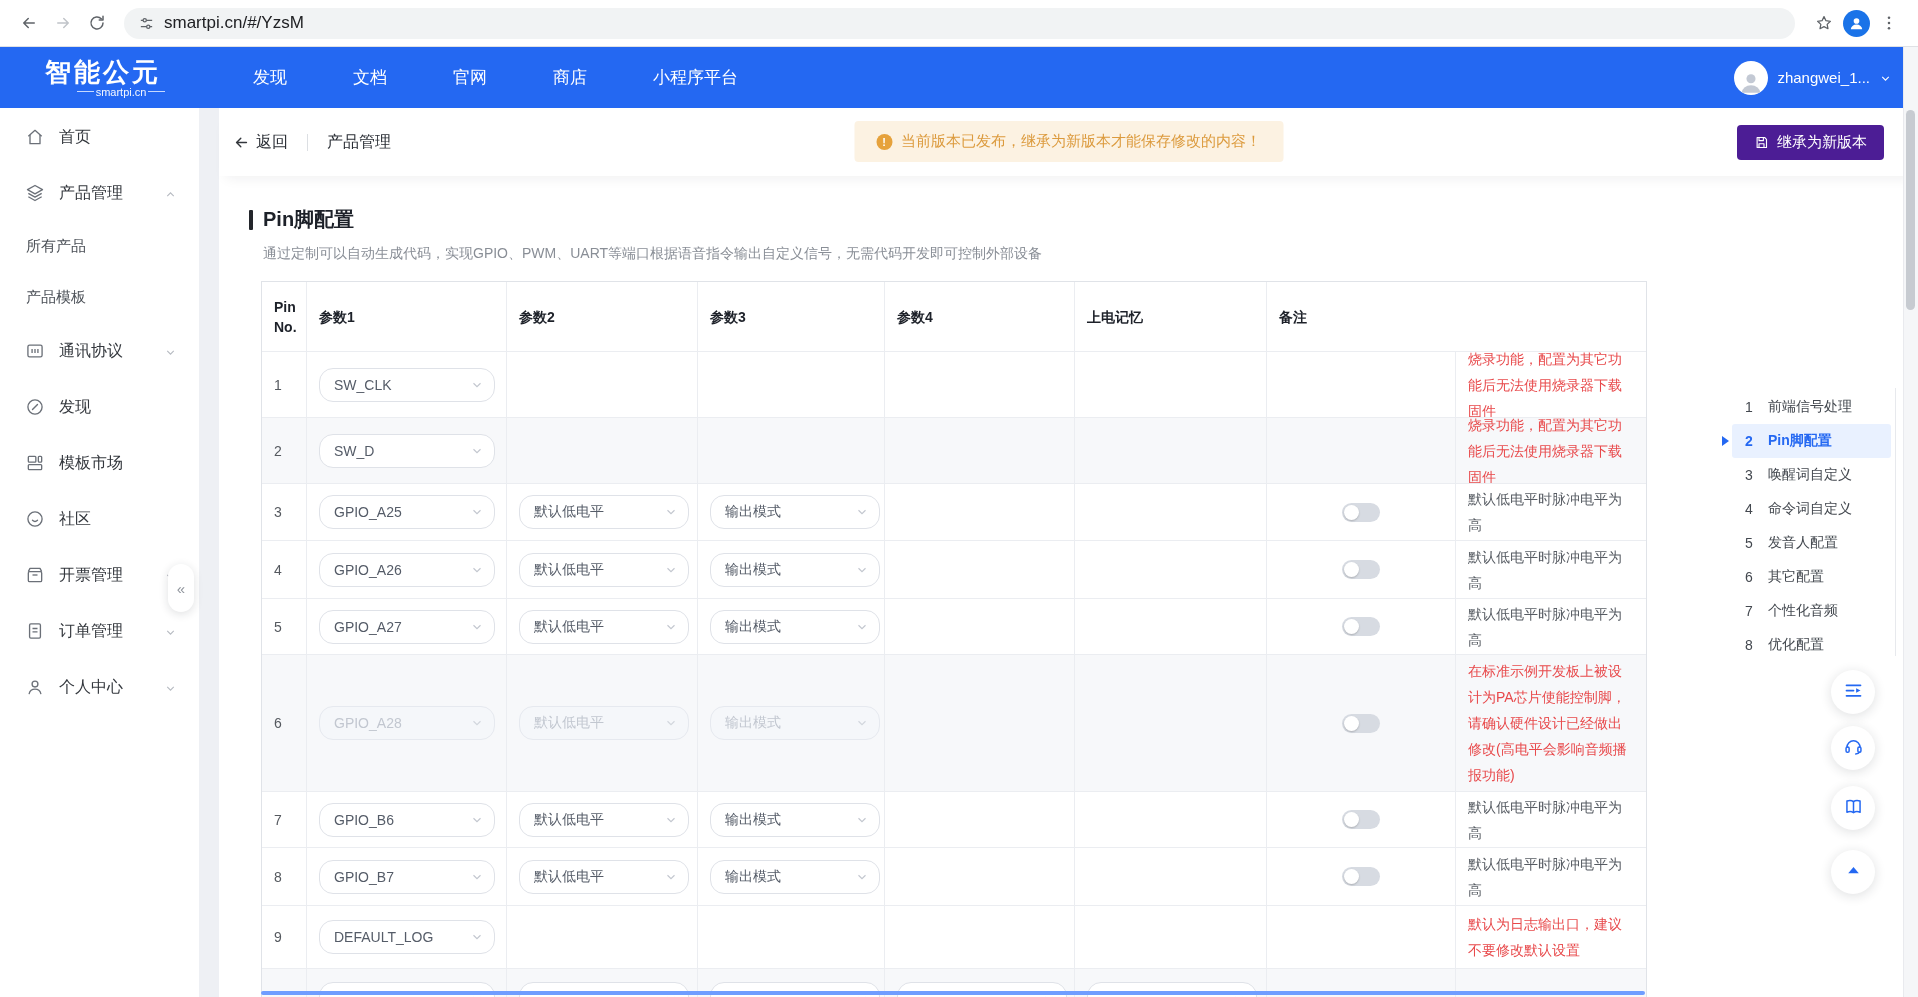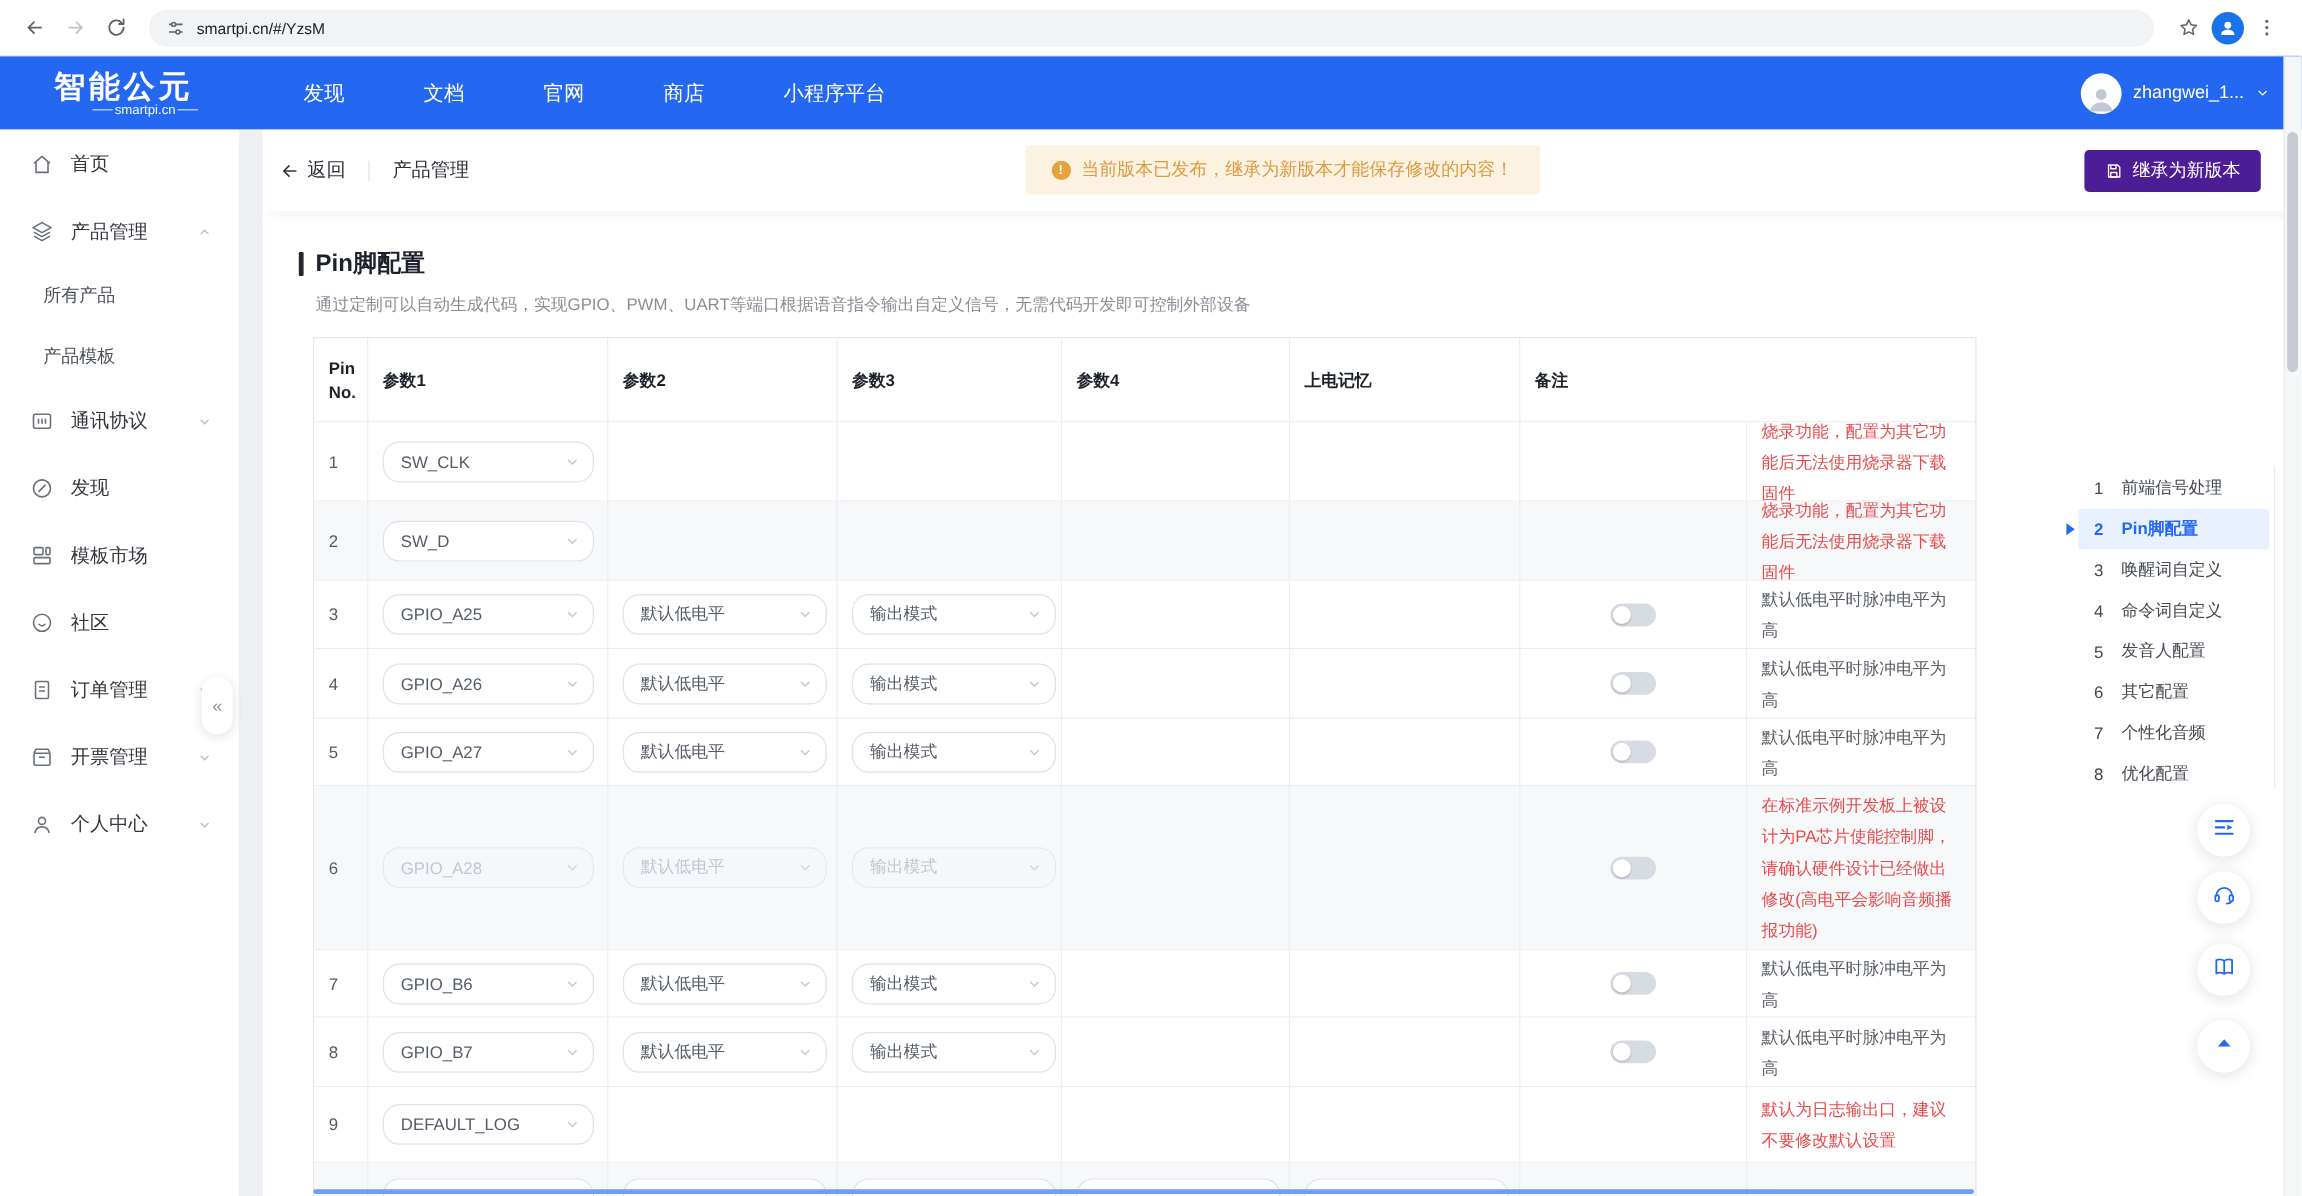--- a/index.html
+++ b/index.html
@@ -6,21 +6,21 @@
   body { font-family:"Liberation Sans","DejaVu Sans",sans-serif; background:#fff; }
   .screen { position:relative; width:1918px; height:997px; overflow:hidden; background:#fff; }
 
   
   .browser { height:47px; background:#fff; border-bottom:1px solid #dfe1e5; display:flex; align-items:center; padding:0 14px; gap:4px; }
   .b-ico { width:30px; height:30px; display:flex; align-items:center; justify-content:center; color:#5f6368; border-radius:50%; flex:0 0 auto; }
   .b-ico svg { width:18px; height:18px; }
   .b-ico.disabled { color:#c0c4c9; }
   .omnibox { flex:1; height:31px; margin:0 10px 0 8px; background:#f1f3f4; border-radius:16px; display:flex; align-items:center; padding:0 14px; gap:9px; }
   .omnibox .tune { width:17px; height:17px; color:#5f6368; flex:0 0 auto; }
-  .omnibox .url { font-size:13px; color:#202124; }
+  .omnibox .url { font-size:17px; color:#202124; }
   .b-avatar { width:27px; height:27px; border-radius:50%; background:#1a73e8; color:#fff; display:flex; align-items:center; justify-content:center; flex:0 0 auto; }
   .b-avatar svg { width:17px; height:17px; }
 
   
   .app-header { height:61px; background:#2468f2; display:flex; align-items:center; }
   .logo { margin-left:45px; width:152px; color:#fff; flex:0 0 auto; }
   .logo-main { font-size:26px; font-weight:800; letter-spacing:3px; line-height:28px; }
   .logo-sub { font-size:11px; display:flex; align-items:center; justify-content:center; gap:2px; opacity:.95; }
   .logo-sub i { display:block; width:17px; height:1px; background:#cfe0ff; }
   .hnav { display:flex; gap:66px; margin-left:56px; }
@@ -31,21 +31,21 @@
   .huser .uname { font-size:15px; }
   .huser .uchev { width:13px; height:13px; }
 
   
   .workspace { position:relative; height:889px; display:flex; }
 
   
   .sidebar { width:199px; background:#fff; flex:0 0 auto; padding-top:1px; }
   .side-item, .side-child { display:flex; align-items:center; position:relative; cursor:pointer; }
   .side-item { height:56px; padding-left:25px; }
-  .side-child { height:51px; padding-left:36px; }
+  .side-child { height:51px; padding-left:26px; }
   .side-item .icon { width:20px; height:20px; color:#6b7078; margin-right:14px; flex:0 0 auto; }
   .side-item .icon svg, .side-chev svg { width:100%; height:100%; }
   .side-item .side-label { font-size:16px; color:#33373d; }
   .side-child .side-label { font-size:15px; color:#4b5057; }
   .side-chev { position:absolute; right:22px; width:13px; height:13px; color:#b6bac1; }
 
   .collapse-tab { position:absolute; left:168px; top:564px; width:26px; height:48px; background:#fff; border-radius:13px; box-shadow:0 2px 10px rgba(29,35,41,.14); display:flex; align-items:center; justify-content:center; color:#8f949c; font-size:15px; z-index:12; cursor:pointer; }
 
   .left-strip { position:absolute; left:199px; top:108px; width:20px; height:889px; background:#eef0f4; }
 
@@ -241,36 +241,36 @@
           <span class="side-label">模板市场</span>
         </div>
         <div class="side-item">
           <span class="icon"><svg viewBox="0 0 24 24" fill="none" stroke="currentColor" stroke-width="1.6" stroke-linecap="round">
               <circle cx="12" cy="12" r="8.5"></circle>
               <path d="M9 13.5c1.8 1.8 4.2 1.8 6 0"></path>
             </svg></span>
           <span class="side-label">社区</span>
         </div>
         <div class="side-item">
-          <span class="icon"><svg viewBox="0 0 24 24" fill="none" stroke="currentColor" stroke-width="1.6">
-              <rect x="5.5" y="3.5" width="13" height="17" rx="1.5"></rect>
-              <path d="M9 9h6M9 13h6"></path>
-            </svg></span>
-          <span class="side-label">订单管理</span>
-          <span class="side-chev"><svg viewBox="0 0 24 24" fill="none" stroke="currentColor" stroke-width="2">
-              <path d="M6 9l6 6 6-6"></path>
-            </svg></span>
-        </div>
-        <div class="side-item">
           <span class="icon"><svg viewBox="0 0 24 24" fill="none" stroke="currentColor" stroke-width="1.6" stroke-linejoin="round">
               <path d="M4 8l2-4h12l2 4"></path>
               <rect x="4" y="8" width="16" height="12" rx="1.5"></rect>
               <path d="M9 12h6"></path>
             </svg></span>
           <span class="side-label">开票管理</span>
+          <span class="side-chev"><svg viewBox="0 0 24 24" fill="none" stroke="currentColor" stroke-width="2">
+              <path d="M6 9l6 6 6-6"></path>
+            </svg></span>
+        </div>
+        <div class="side-item">
+          <span class="icon"><svg viewBox="0 0 24 24" fill="none" stroke="currentColor" stroke-width="1.6">
+              <rect x="5.5" y="3.5" width="13" height="17" rx="1.5"></rect>
+              <path d="M9 9h6M9 13h6"></path>
+            </svg></span>
+          <span class="side-label">订单管理</span>
           <span class="side-chev"><svg viewBox="0 0 24 24" fill="none" stroke="currentColor" stroke-width="2">
               <path d="M6 9l6 6 6-6"></path>
             </svg></span>
         </div>
         <div class="side-item">
           <span class="icon"><svg viewBox="0 0 24 24" fill="none" stroke="currentColor" stroke-width="1.6" stroke-linecap="round">
               <circle cx="12" cy="8.5" r="3.5"></circle>
               <path d="M5 20c.8-3.5 3.5-5.5 7-5.5s6.2 2 7 5.5"></path>
             </svg></span>
           <span class="side-label">个人中心</span>

